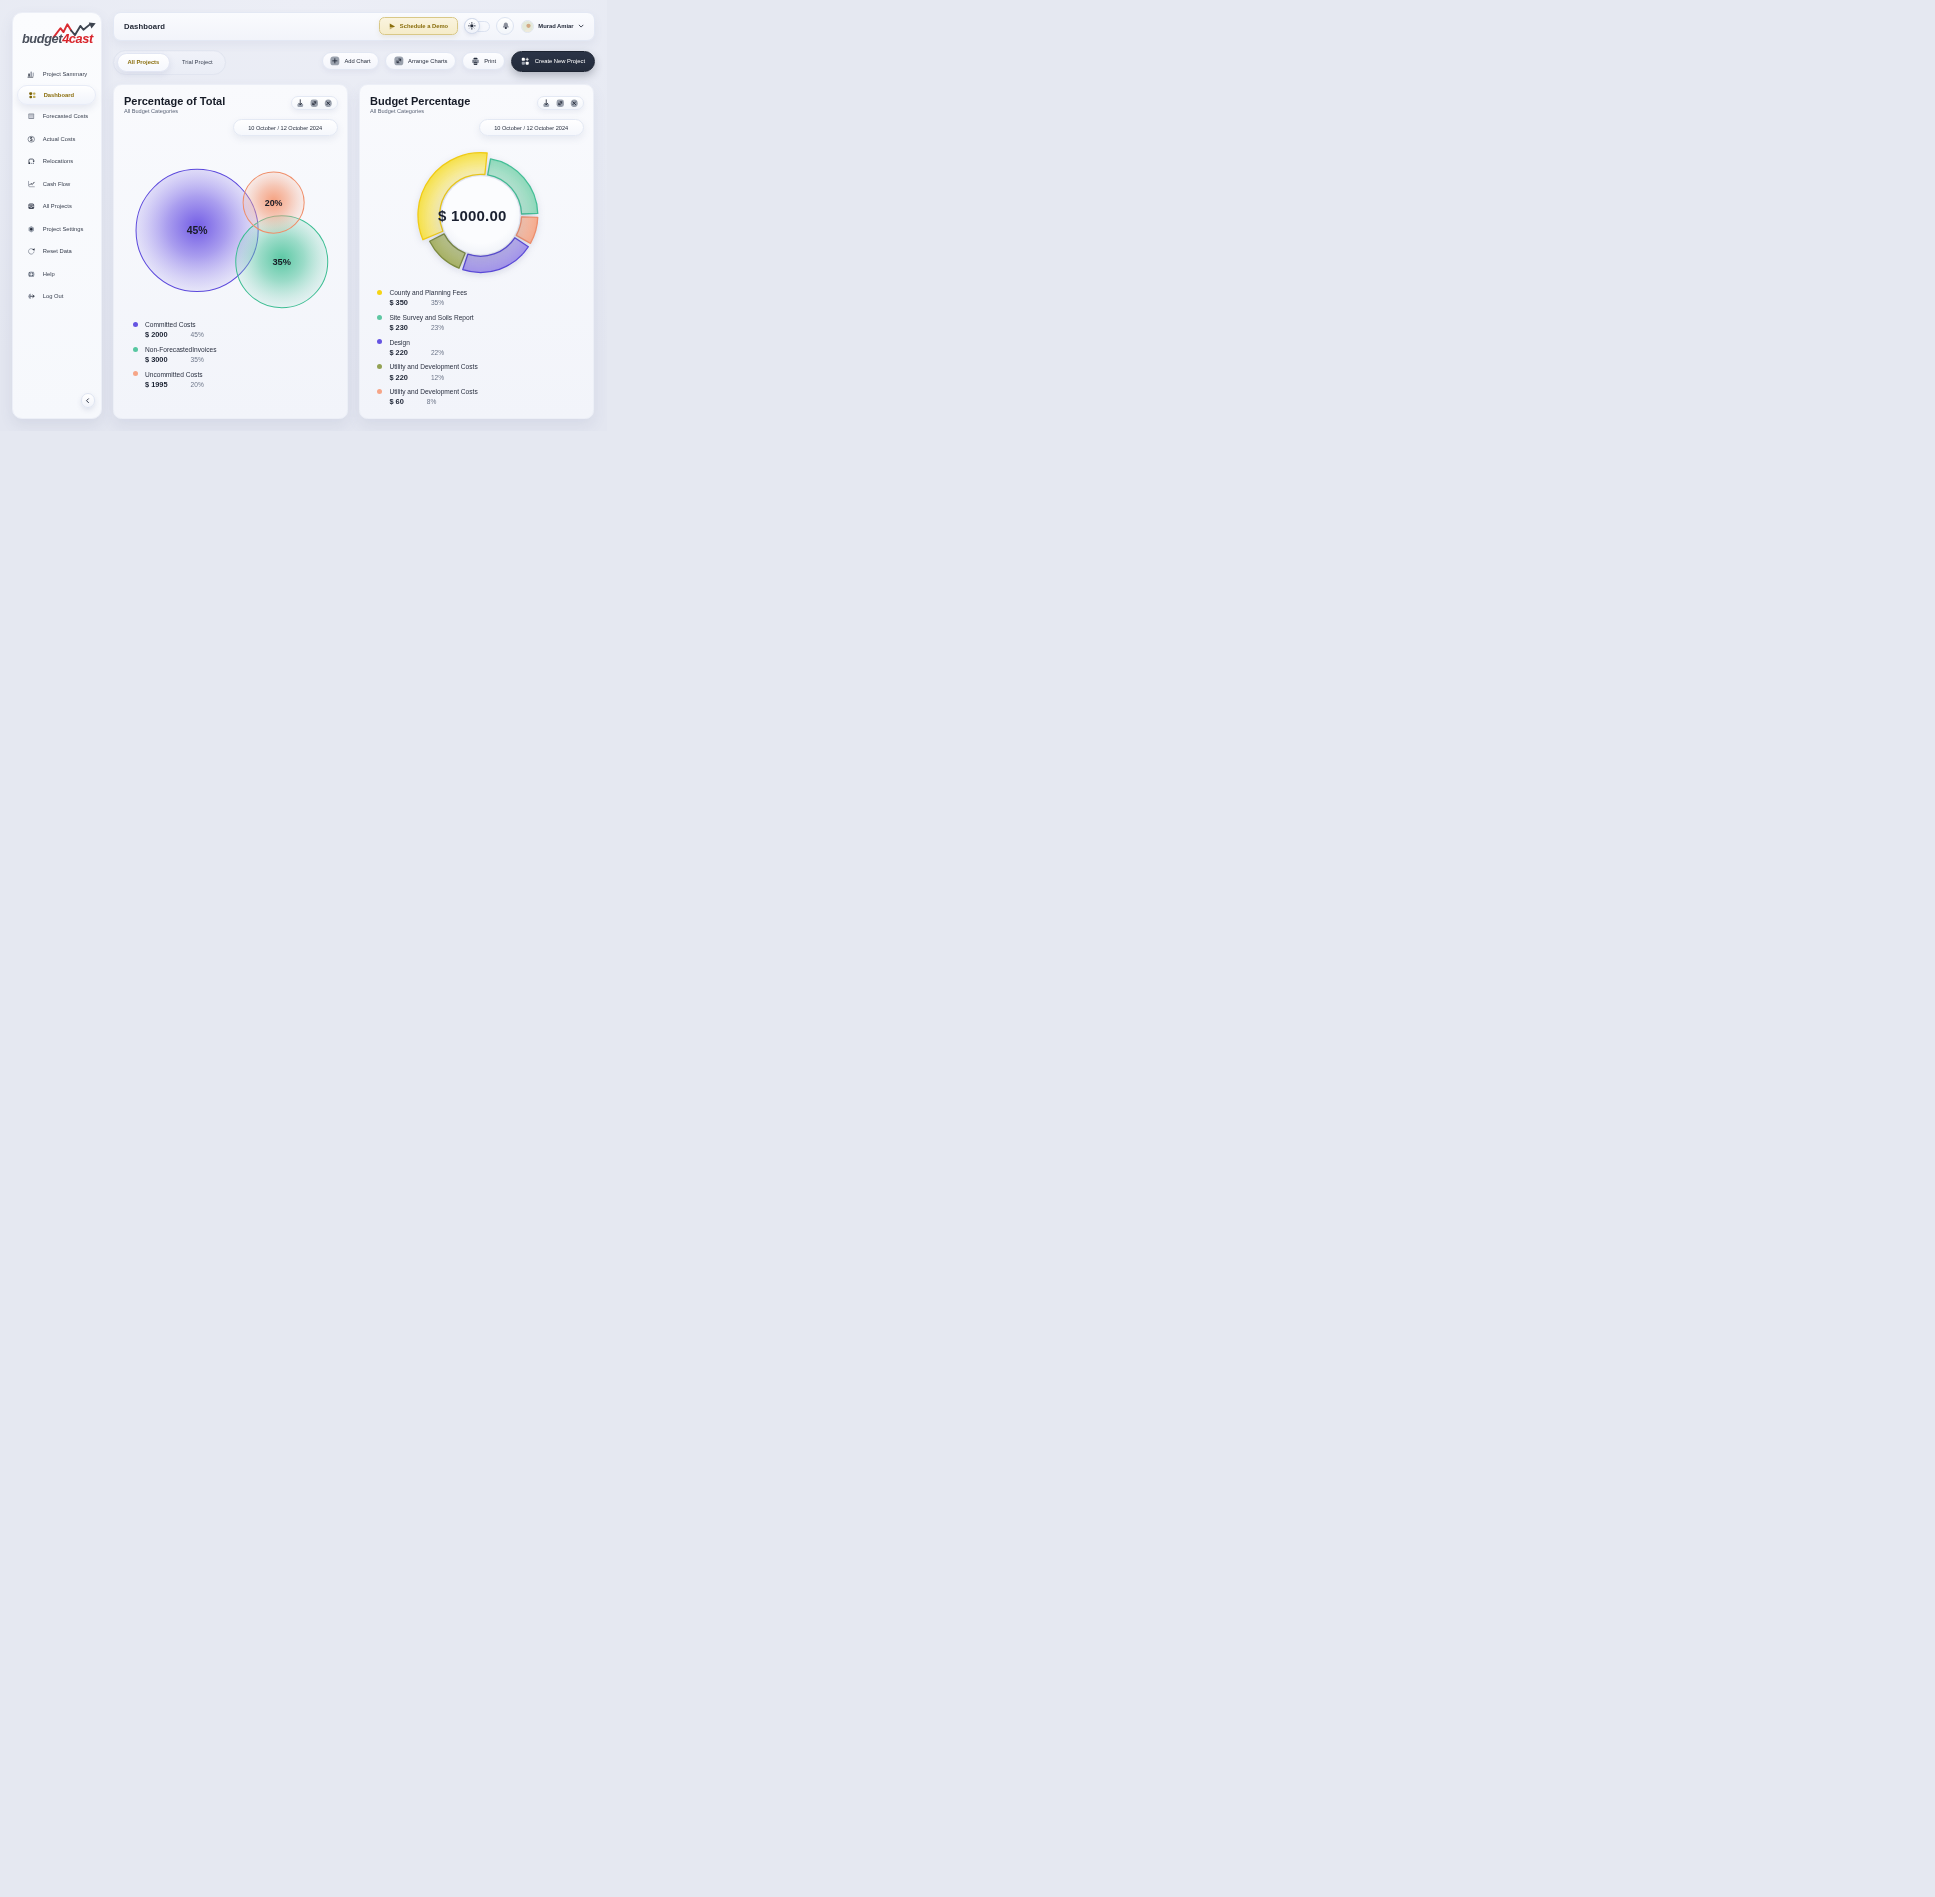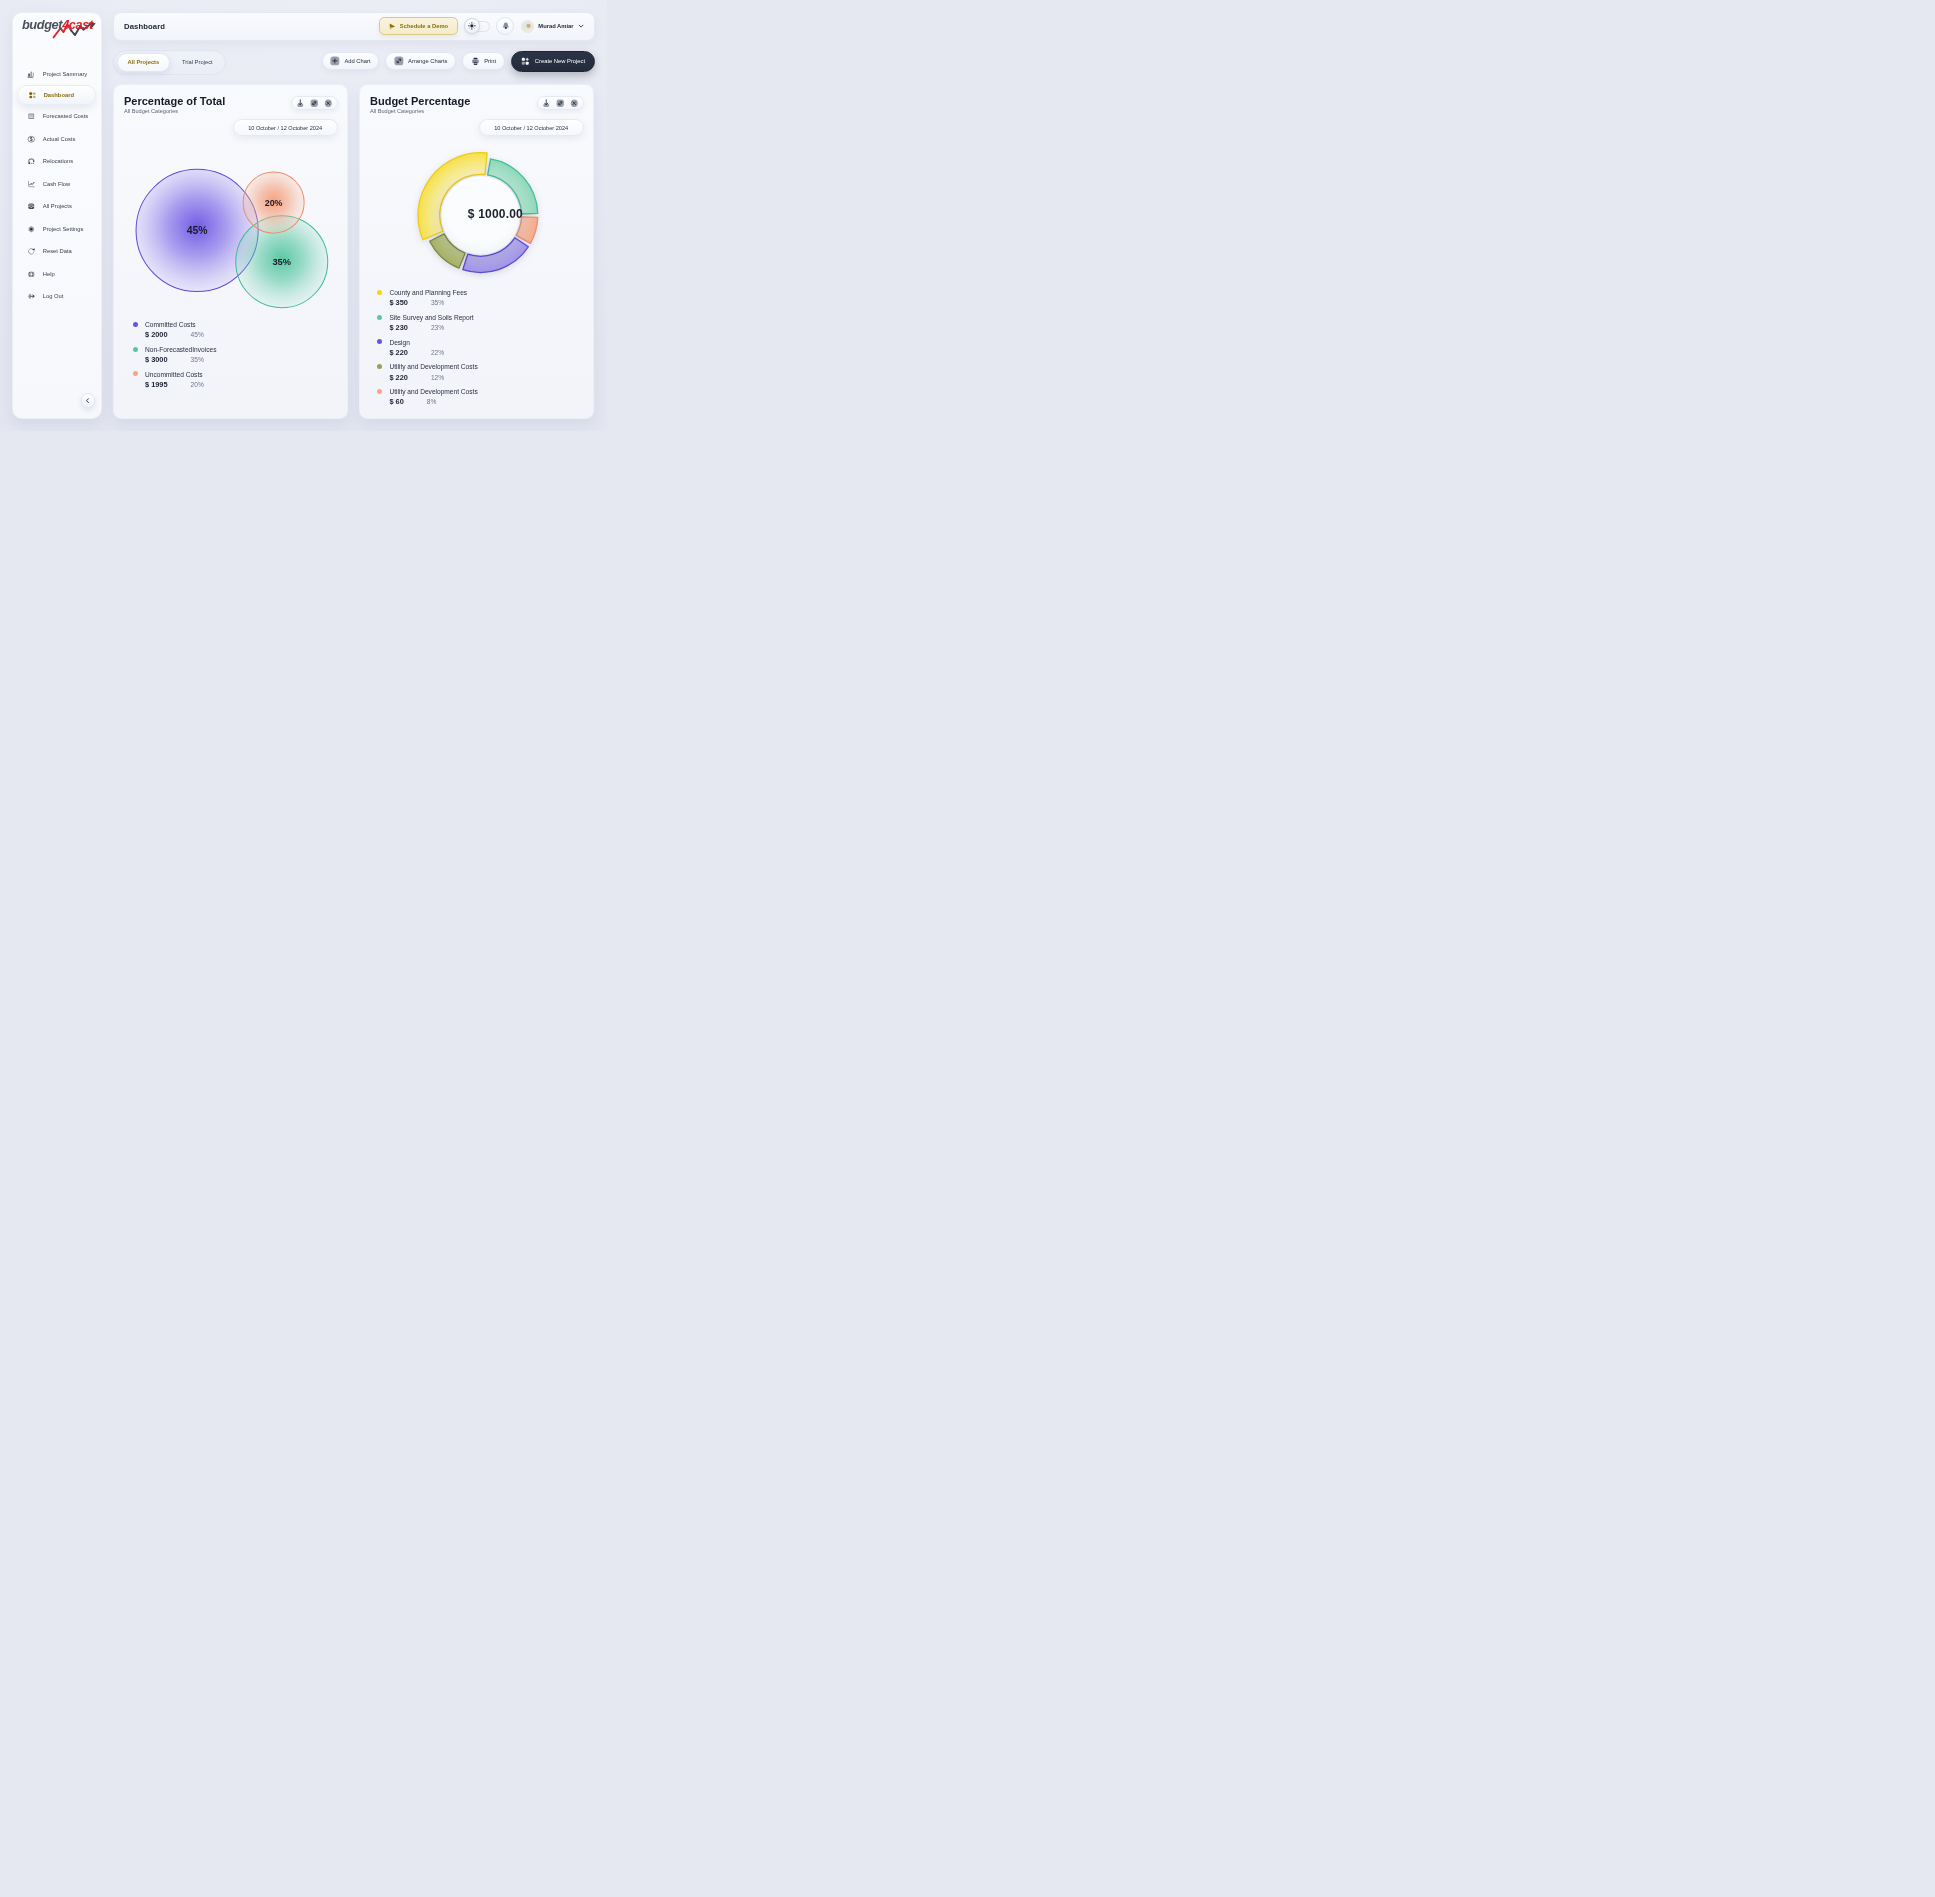--- a/index.html
+++ b/index.html
@@ -6,21 +6,21 @@
   html,body { background:#e5e8f1; font-family:"Liberation Sans", sans-serif; }
   .canvas { position:relative; width:607px; height:431px; overflow:hidden;
             background:radial-gradient(120% 90% at 50% 0%, #eceef6 0%, #e7eaf3 55%, #e3e6f0 100%); }
 
   
   .sidebar { position:absolute; left:11.6px; top:11.6px; width:90px; height:407px;
              background:linear-gradient(180deg,#fbfcfe 0%,#f6f8fc 100%);
              border:0.4px solid #eceff7; border-radius:10px;
              box-shadow:0 5.4px 13px rgba(90,100,140,.10); }
   .logo { position:relative; margin:11.6px 0 0 9.3px; width:74px; height:22.5px; }
-  .logo-word { position:absolute; left:0; bottom:15px; font-size:12.8px; font-weight:700;
+  .logo-word { position:absolute; left:0; bottom:1px; font-size:12.8px; font-weight:700;
                font-style:italic; letter-spacing:-0.4px; white-space:nowrap; }
   .logo-word .w1 { color:#4a505c; } .logo-word .w2 { color:#d8252c; }
   .logo-zig { position:absolute; left:30px; top:-2.3px; }
   .nav { position:absolute; left:0; top:50px; width:100%; list-style:none; }
   .nav-item { position:relative; height:22.5px; display:flex; align-items:center; gap:7px;
               padding-left:14.7px; color:#3a4150; font-size:5.8px; cursor:pointer; }
   .nav-item .nico { width:8.5px; height:8.5px; flex:0 0 8.5px; display:grid; place-items:center; }
   .nav-item.active { margin:0 4.6px; padding-left:10px; height:20px; border-radius:11px;
               background:linear-gradient(180deg,#ffffff 0%,#f1f4fb 100%);
               border:0.4px solid #e8ecf7; box-shadow:0 3.9px 7.7px rgba(99,110,150,.12), inset 0 0.4px 0 #fff;
@@ -93,22 +93,22 @@
   .legend { position:absolute; display:flex; flex-direction:column; gap:3.9px; }
   .card.left  .legend { left:18.6px; top:235px; }
   .card.right .legend { left:17px; top:203px; }
   .lg-item { display:grid; grid-template-columns:12.4px auto; }
   .lg-dot  { width:5px; height:5px; border-radius:50%; margin-top:1.9px; }
   .lg-name { font-size:6.6px; color:#2a3040; line-height:9.3px; }
   .lg-vals { grid-column:2; display:flex; align-items:baseline; gap:23px; line-height:11.6px;text-align:center; }
   .lg-amt  { font-size:7.4px; font-weight:700; color:#1b2232; }
   .lg-pct  { font-size:6.6px; color:#6d7689; }
 
-  .donut-center-label { position:absolute; left:78px; top:122px; width:85px; text-align:right;
-          font-size:12px; font-weight:700; color:#1a2030; letter-spacing:0.2px; }
+  .donut-center-label { position:absolute; left:78px; top:122px; width:85px; text-align:left;
+          font-size:15px; font-weight:700; color:#1a2030; letter-spacing:0.2px; }
 </style>
 </head>
 <body>
 
 <div class="canvas">
 
   <aside class="sidebar">
     <div class="logo">
       <svg class="logo-zig" width="46" height="17" viewBox="0 0 120 44">
         <path d="M4 40 L22 16 L30 26 L40 6 L50 22" fill="none" stroke="#d92b31" stroke-width="5" stroke-linecap="round" stroke-linejoin="round"></path>

